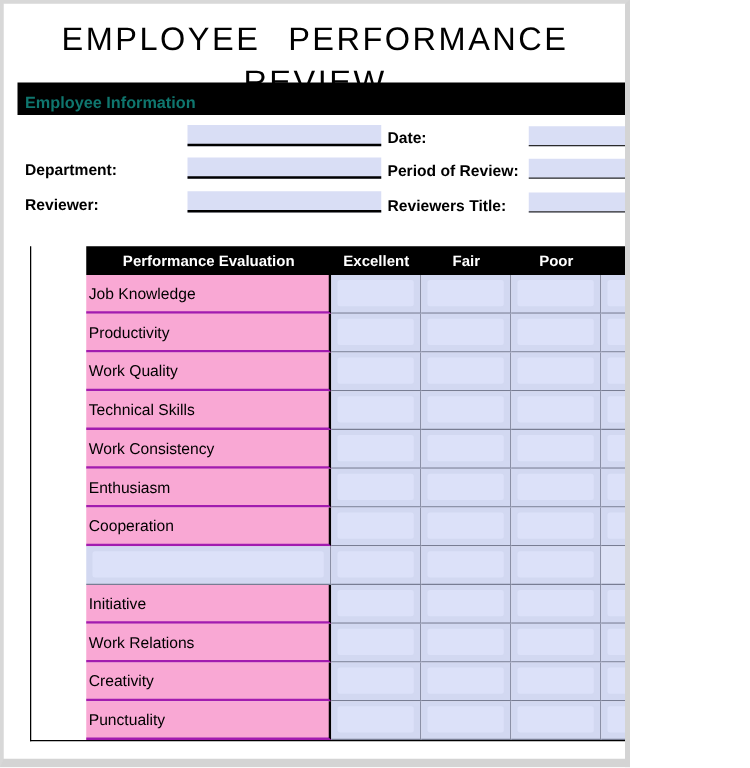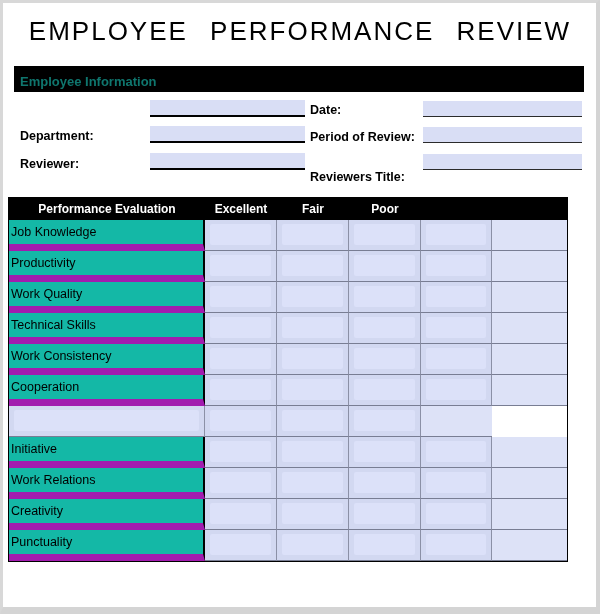--- a/index.html
+++ b/index.html
@@ -1,42 +1,42 @@
 <!DOCTYPE html>
 <html><head>
 <meta charset="utf-8">
 <style>
   html,body{margin:0;padding:0;background:#ffffff;}
-  .page{position:relative;width:600px;height:614px;background:#ffffff;overflow:hidden;
+  .page{position:relative;width:504px;height:614px;background:#ffffff;overflow:hidden;
         font-family:"Liberation Sans",sans-serif;color:#000;}
   .frame{position:absolute;inset:0;z-index:20;pointer-events:none;
          border-top:3px solid #d8d8d8;border-left:3px solid #d8d8d8;
          border-right:4px solid #d4d4d4;border-bottom:7px solid #d4d4d4;}
   
   .title{position:absolute;top:14px;left:0;width:100%;text-align:center;
          font-size:26px;letter-spacing:2px;word-spacing:13px;font-weight:400;line-height:34px;}
   
   .info-bar{position:absolute;left:14px;top:66px;width:570px;height:26px;background:#000;
             color:#0f766e;display:flex;align-items:flex-end;box-sizing:border-box;
             padding:0 0 3px 6px;font-size:13px;font-weight:bold;}
   
   .flabel{position:absolute;font-size:12.5px;font-weight:bold;height:16px;line-height:16px;white-space:nowrap;}
   .finput{position:absolute;background:#d9def5;border:none;outline:none;height:15px;
           padding:0 2px;box-sizing:content-box;font:12px "Liberation Sans",sans-serif;}
   .finput.l{border-bottom:2px solid #000;}
   .finput.r{border-bottom:1px solid #2b2b2b;}
   
-  .etable{position:absolute;left:8px;top:197px;width:560px;box-sizing:border-box;
-          border-left:1px solid #000;border-right:1px solid #000;border-bottom:1px solid #000;}
+  .etable{position:absolute;left:24px;top:197px;width:560px;box-sizing:border-box;
+          border-left:1px solid #000;border-right:1px solid #000;border-bottom:1px solid #000;padding-left:44px;}
   .thead,.trow{display:grid;grid-template-columns:196px 72px 72px 72px 71px 1fr;}
   .thead{background:#000;height:23px;}
   .hcell{color:#fff;font-size:12px;font-weight:bold;display:flex;align-items:center;
          justify-content:center;white-space:nowrap;}
   .trow{height:31px;}
-  .lcell{background:#14b8a6;border-right:2px solid #000;border-bottom:7px solid #a21caf;
+  .lcell{background:#f9a8d4;border-right:2px solid #000;border-bottom:2px solid #a21caf;
          font-size:12.5px;display:flex;align-items:center;padding-left:2px;
          box-sizing:border-box;white-space:nowrap;}
   .cell{position:relative;box-sizing:border-box;border-bottom:1px solid #787d93;}
   .cell.rate{background:#d2d8f1;border-right:1px solid #8b90a6;cursor:pointer;}
   .cell.rate .field{position:absolute;left:5px;right:5px;top:4px;bottom:5px;
                     background:#dce1f9;border-radius:2px;}
   .cell.comments{background:#dde2f7;cursor:text;}
 </style>
 </head>
 <body>
@@ -54,21 +54,21 @@
   <div class="flabel" style="left:310px;top:102px;">Date:</div>
   <input class="finput r" style="left: 423px; top: 101px; width: 155px;" value="">
 
   <div class="flabel" style="left:20px;top:128px;">Department:</div>
   <input class="finput l" style="left: 150px; top: 126px; width: 151px;" value="">
   <div class="flabel" style="left:310px;top:129px;">Period of Review:</div>
   <input class="finput r" style="left: 423px; top: 127px; width: 155px;" value="">
 
   <div class="flabel" style="left:20px;top:156px;">Reviewer:</div>
   <input class="finput l" style="left: 150px; top: 153px; width: 151px;" value="">
-  <div class="flabel" style="left:310px;top:169px;">Reviewers Title:</div>
+  <div class="flabel" style="left:310px;top:157px;">Reviewers Title:</div>
   <input class="finput r" style="left: 423px; top: 154px; width: 155px;" value="">
 
   <div class="etable">
     <div class="thead">
       <div class="hcell">Performance Evaluation</div>
       <div class="hcell">Excellent</div>
       <div class="hcell">Fair</div>
       <div class="hcell">Poor</div>
     </div>
 
@@ -150,20 +150,36 @@
         </div>
       <div class="cell rate">
           <span class="field"></span>
         </div>
       <div class="cell rate">
           <span class="field"></span>
         </div>
       <div class="cell comments"></div>
     </div>
 
+    <div class="trow">
+      <div class="lcell">Enthusiasm</div>
+      <div class="cell rate">
+          <span class="field"></span>
+        </div>
+      <div class="cell rate">
+          <span class="field"></span>
+        </div>
+      <div class="cell rate">
+          <span class="field"></span>
+        </div>
+      <div class="cell rate">
+          <span class="field"></span>
+        </div>
+      <div class="cell comments"></div>
+    </div>
 
     <div class="trow">
       <div class="lcell">Cooperation</div>
       <div class="cell rate">
           <span class="field"></span>
         </div>
       <div class="cell rate">
           <span class="field"></span>
         </div>
       <div class="cell rate">

